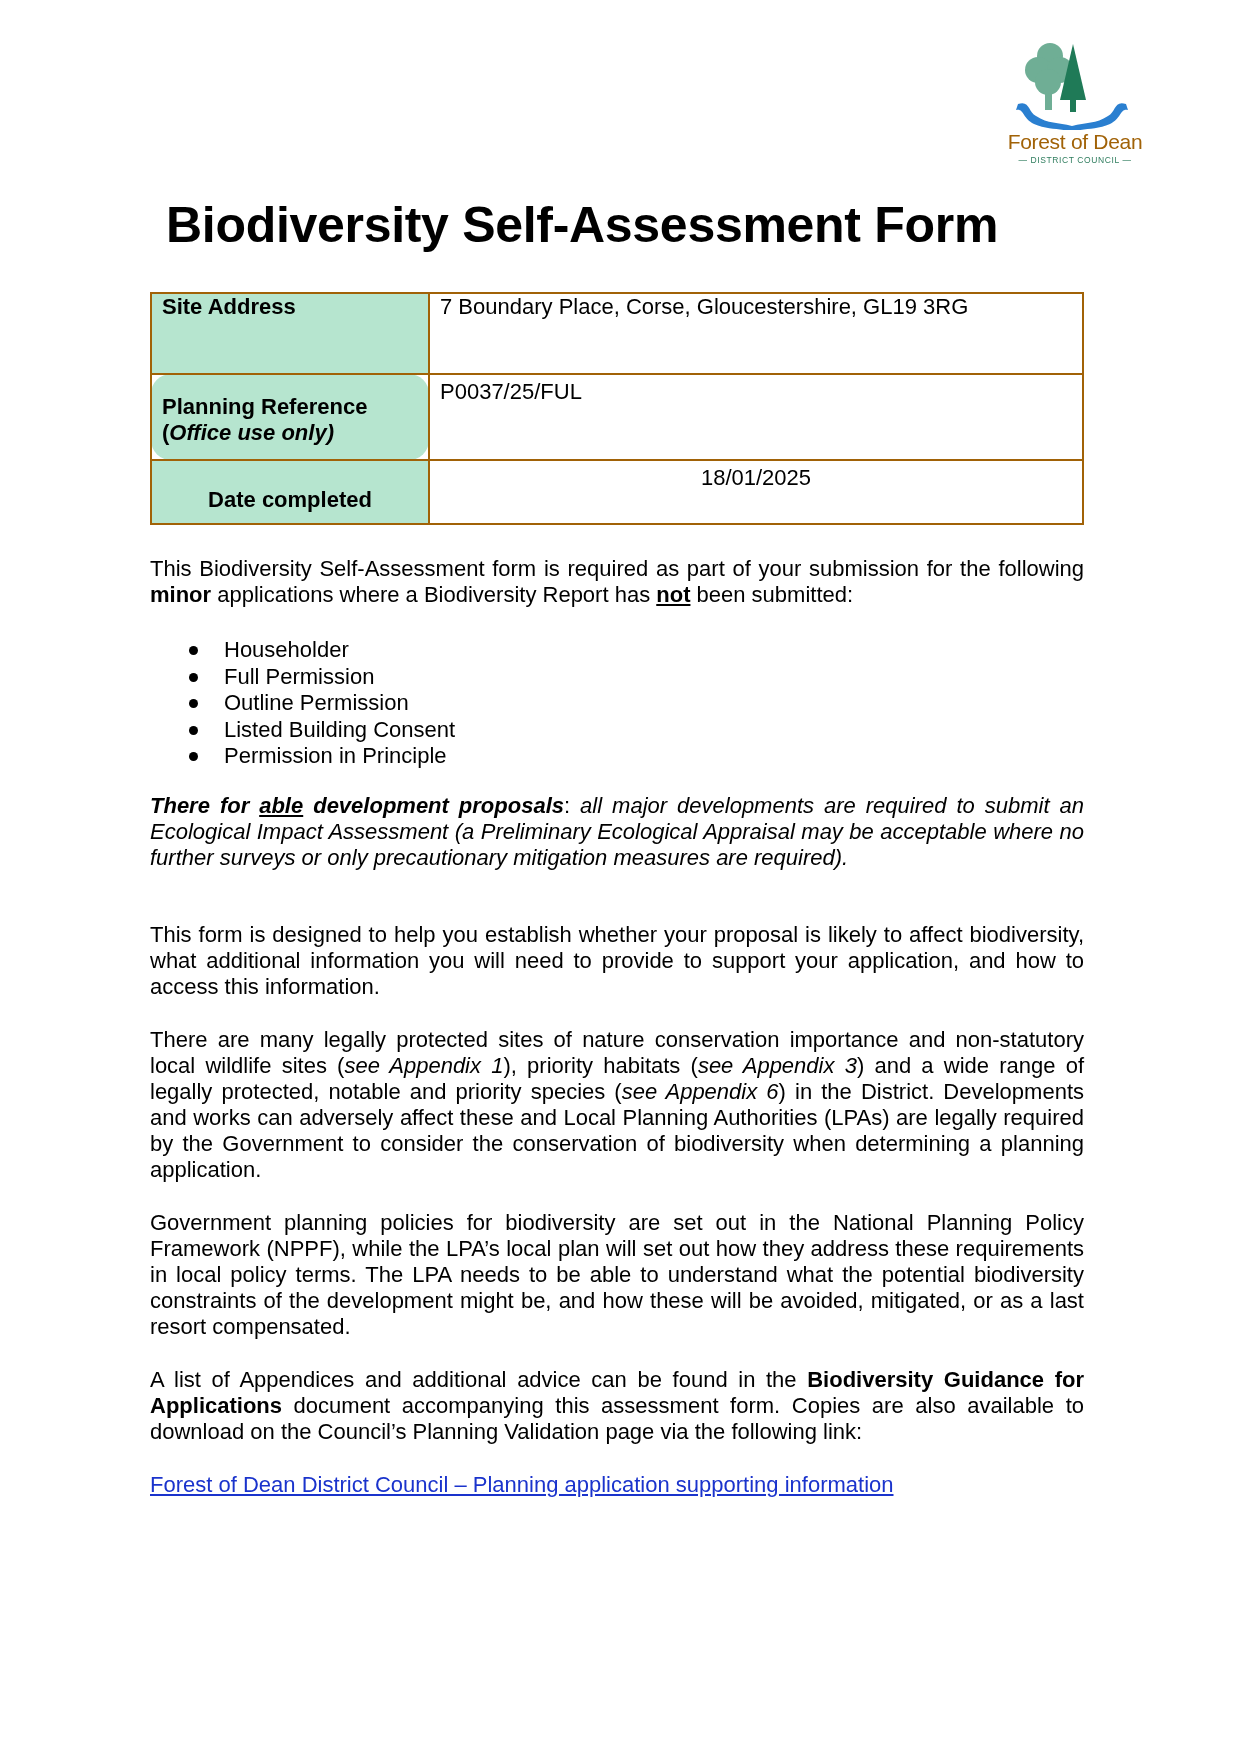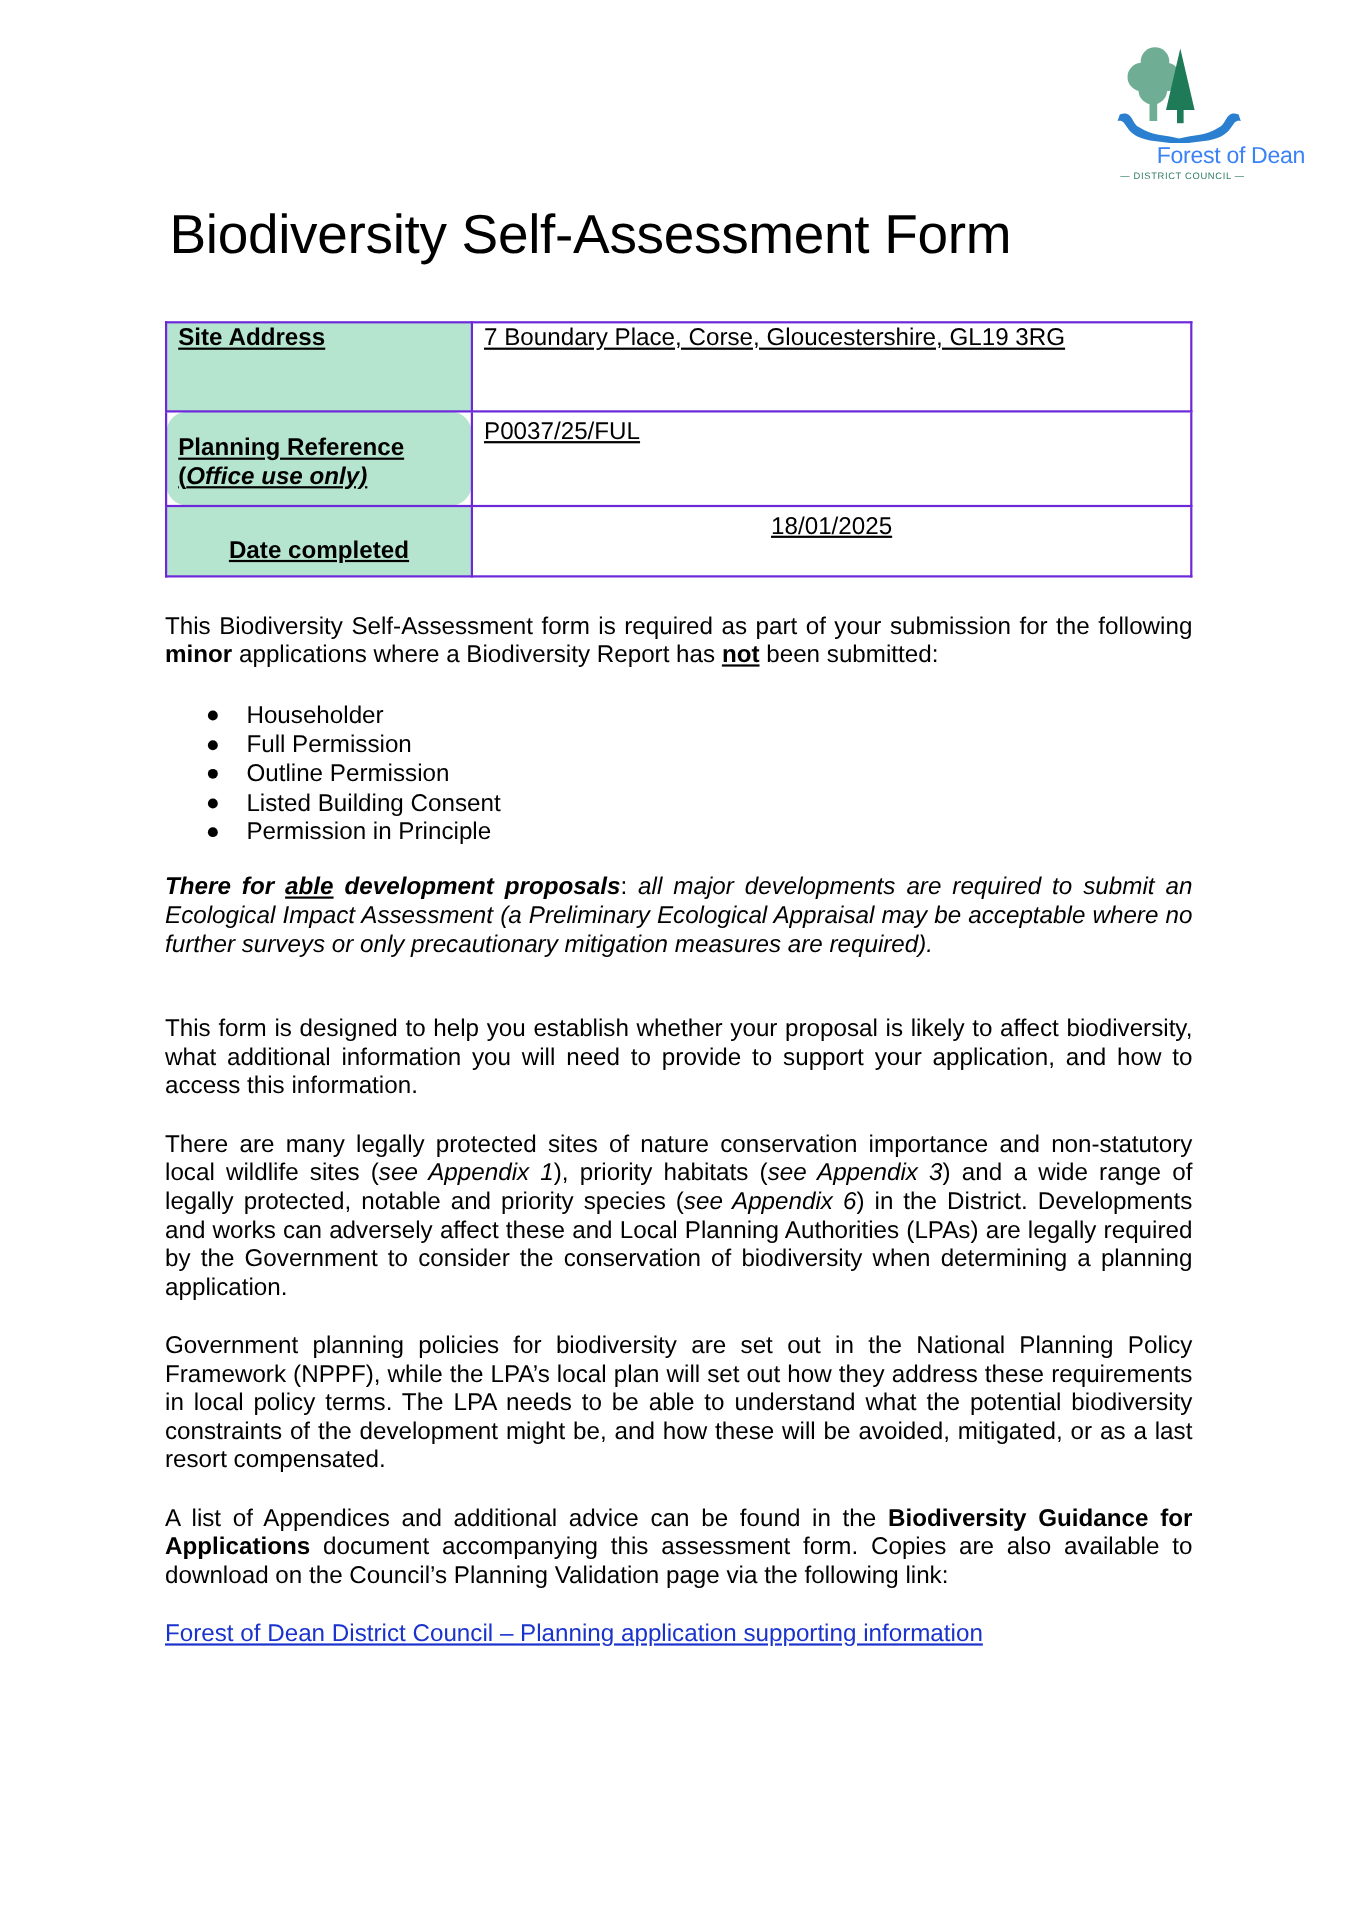--- a/index.html
+++ b/index.html
@@ -1,22 +1,22 @@
 <!DOCTYPE html>
 <html><head>
 <meta charset="utf-8">
 <style>
   html, body { margin: 0; padding: 0; background: #ffffff; }
   body { width: 1242px; height: 1755px; position: relative; font-family: "Liberation Sans", sans-serif; color: #000; overflow: hidden; }
   .logo { position: absolute; left: 1000px; top: 38px; width: 150px; height: 130px; }
-  .logo-text { position: absolute; left: 0; top: 92px; width: 150px; text-align: center; color: #3b82f6; font-size: 21px; letter-spacing: -0.3px; margin-left: 44px; }
+  .logo-text { position: absolute; left: 0; top: 92px; width: 150px; text-align: center; color: #a16207; font-size: 21px; letter-spacing: -0.3px; }
   .logo-sub { position: absolute; left: 0; top: 117px; width: 150px; text-align: center; color: #2f7d5e; font-size: 8.5px; letter-spacing: 0.6px; }
-  h1 { position: absolute; left: 150px; top: 180px; margin: 4px; font-size: 50px; font-weight: normal; letter-spacing: -0.3px; }
+  h1 { position: absolute; left: 150px; top: 180px; margin: 16px; font-size: 50px; font-weight: bold; letter-spacing: -0.3px; }
   table.info { position: absolute; left: 150px; top: 292px; width: 934px; border-collapse: collapse; font-size: 22px; }
-  table.info td { border: 2px solid #6d28d9; vertical-align: top; padding: 0 10px; text-decoration: underline; }
+  table.info td { border: 2px solid #a16207; vertical-align: top; padding: 0 10px; }
   table.info td.lbl { background: #b6e5cf; width: 256px; font-weight: bold; }
   .r1 td { height: 79px; }
   .r1 td { vertical-align: middle; }
   .r2 td { height: 78px; }
   .r2 td.lbl { vertical-align: middle; padding-top: 6px; border-radius: 20px; }
   .r2 td.val, .r3 td.val { padding-top: 4px; }
   .r3 td { height: 52px; text-align: center; }
   .r3 td.lbl { vertical-align: bottom; padding-bottom: 10px; }
   .p { position: absolute; left: 150px; width: 934px; font-size: 22px; line-height: 26px; text-align: justify; }
   ul.bul { position: absolute; left: 150px; top: 637px; margin: 0; padding: 0; list-style: none; font-size: 22px; line-height: 26.5px; }

